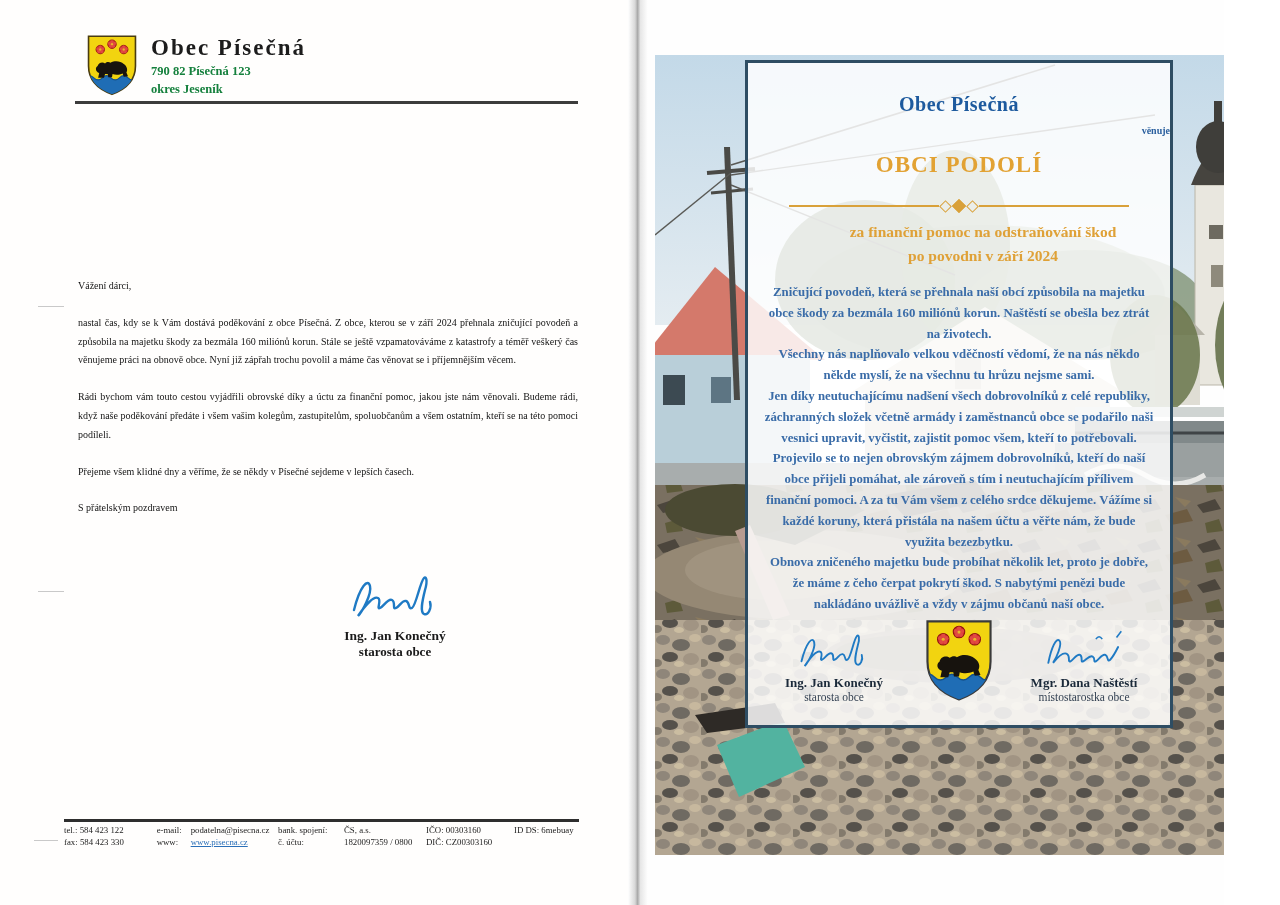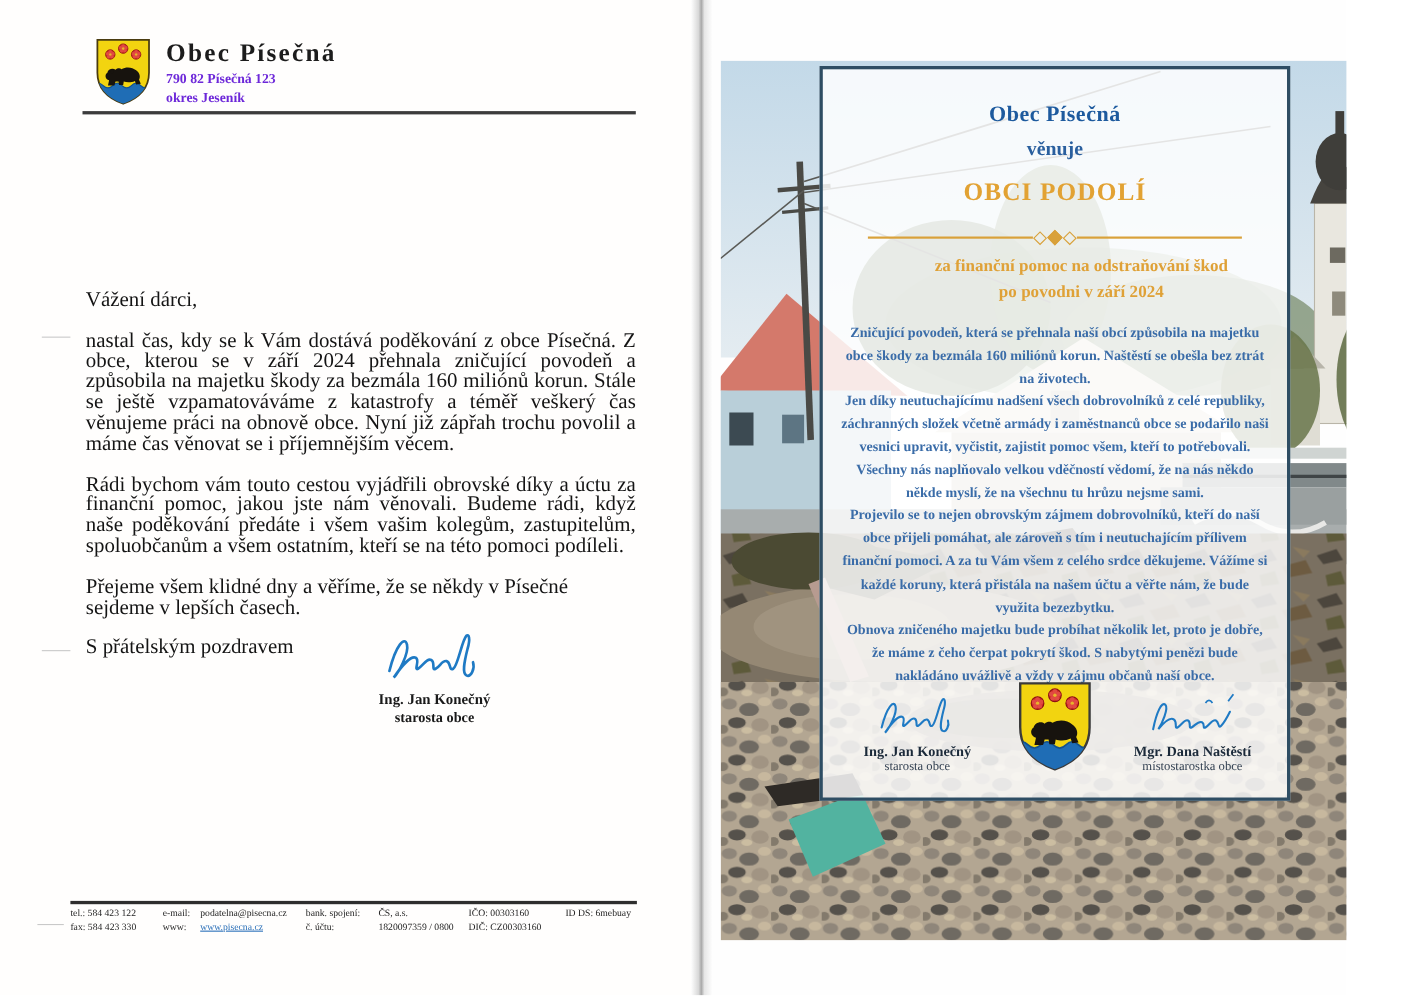--- a/index.html
+++ b/index.html
@@ -5,37 +5,37 @@
   * { margin:0; padding:0; box-sizing:border-box; }
   body { font-family:"Liberation Serif", serif; background:#fff; }
   #screen { position:relative; width:1224px; height:905px; background:#ffffff; overflow:hidden; }
 
   
   .letter-page { position:absolute; left:0; top:0; width:628px; height:905px; background:#fffefd; }
   .letterhead { position:absolute; left:85px; top:33px; display:flex; align-items:flex-start; }
   .arms-small { width:54px; height:64px; }
   .letterhead-text { margin-left:12px; padding-top:2px; }
   .muni-name { font-size:23px; font-weight:bold; letter-spacing:2px; color:#1c1c1c; }
-  .muni-addr { font-size:12.5px; font-weight:bold; color:#6d28d9; line-height:16px; margin-top:2px; }
+  .muni-addr { font-size:12.5px; font-weight:bold; color:#15803d; line-height:16px; margin-top:2px; }
   .head-rule { position:absolute; left:75px; top:101px; width:503px; height:3px; background:#3c3c3c; }
 
-  .letter-body { position:absolute; left:78px; top:264px; width:500px; font-size:19px; line-height:18.8px; color:#141414; }
+  .letter-body { position:absolute; left:78px; top:277px; width:500px; font-size:10px; line-height:18.8px; color:#141414; }
   .letter-body p { margin-bottom:18px; }
   .just { text-align:justify; }
 
   .sign-block { position:absolute; left:305px; top:568px; width:180px; text-align:center; }
   .sign-svg { width:110px; height:58px; display:block; margin:0 auto; }
   .signer-name { font-size:13.5px; font-weight:bold; color:#1a1a1a; margin-top:2px; }
   .signer-title { font-size:13px; font-weight:bold; color:#1a1a1a; }
 
   .foot-rule { position:absolute; left:64px; top:819px; width:515px; height:2.5px; background:#2e2e2e; }
   .letter-footer { position:absolute; left:64px; top:825px; width:520px; font-size:8.8px; color:#1c1c1c; display:flex; }
   .letter-footer .col { line-height:11.5px; }
   .fcol1 { width:84px; }
-  .fcol2 { width:130px; display:flex; }
+  .fcol2 { width:130px; display:flex;justify-content:center; }
   .fcol2 .lbl { width:34px; }
   .fcol3 { width:148px; display:flex; }
   .fcol3 .lbl { width:66px; }
   .fcol4 { width:88px; }
   .fcol5 { width:70px; }
   .weblink { color:#2a6fb8; text-decoration:underline; }
 
   .fold-mark { position:absolute; height:1px; background:#c9c9c9; }
 
   
@@ -43,21 +43,21 @@
     background:linear-gradient(to right,#ffffff, #d8d8d8 35%, #a9a9a9 48%, #e6e6e6 62%, #ffffff); }
 
   
   .cert-page { position:absolute; left:648px; top:0; width:632px; height:905px; background:#fefefe; }
   .photo-wrap { position:absolute; left:7px; top:55px; width:617px; height:800px; overflow:hidden; }
   .photo-wrap svg { display:block; }
 
   .cert-panel { position:absolute; left:97px; top:60px; width:428px; height:668px;
     border:3px solid #2e4d63; background:rgba(255,255,255,0.84); text-align:center; }
   .cert-issuer { margin-top:30px; font-size:20px; font-weight:bold; color:#1d5a9e; letter-spacing:0.5px; }
-  .cert-dedicates { margin-top:9px; font-size:18px; font-weight:bold; color:#2a5f9e; }
+  .cert-dedicates { margin-top:9px; font-size:10px; font-weight:bold; color:#2a5f9e;text-align:right; }
   .cert-title { margin-top:16px; font-size:37px; font-weight:bold; color:#e2a233; letter-spacing:2px; }
   .cert-recipient { margin-top:16px; font-size:23px; font-weight:bold; color:#e2a233; letter-spacing:1px; }
 
   .divider { margin:20px auto 6px auto; width:340px; height:16px; display:flex; align-items:center; justify-content:center; }
   .divider .dline { flex:1; height:1.6px; background:#d9a13a; }
   .divider .diamond { width:9px; height:9px; border:1.6px solid #d9a13a; transform:rotate(45deg); margin:0 2px; background:transparent; }
   .divider .diamond.mid { background:#d9a13a; width:10px; height:10px; }
 
   .cert-sub { font-size:15.5px; font-weight:bold; color:#dfa137; line-height:24px;padding-left:48px; }
   .cert-body { margin:14px auto 0 auto; width:392px; font-size:12.8px; line-height:20.8px; color:#3a6ca8; font-weight:bold; }
@@ -285,22 +285,22 @@
           <div class="diamond mid"></div>
           <div class="diamond"></div>
         <div class="dline"></div>
       </div>
 
       <div class="cert-sub">za finanční pomoc na odstraňování škod</div>
       <div class="cert-sub">po povodni v září 2024</div>
 
       <div class="cert-body">
         <p>Zničující povodeň, která se přehnala naší obcí způsobila na majetku obce škody za bezmála 160 miliónů korun. Naštěstí se obešla bez ztrát na životech.</p>
+        <p>Všechny nás naplňovalo velkou vděčností vědomí, že na nás někdo někde myslí, že na všechnu tu hrůzu nejsme sami.</p>
         <p>Jen díky neutuchajícímu nadšení všech dobrovolníků z celé republiky, záchranných složek včetně armády i zaměstnanců obce se podařilo naši vesnici upravit, vyčistit, zajistit pomoc všem, kteří to potřebovali.</p>
-        <p>Všechny nás naplňovalo velkou vděčností vědomí, že na nás někdo někde myslí, že na všechnu tu hrůzu nejsme sami.</p>
         <p>Projevilo se to nejen obrovským zájmem dobrovolníků, kteří do naší obce přijeli pomáhat, ale zároveň s tím i neutuchajícím přílivem finanční pomoci. A za tu Vám všem z celého srdce děkujeme. Vážíme si každé koruny, která přistála na našem účtu a věřte nám, že bude využita bezezbytku.</p>
         <p>Obnova zničeného majetku bude probíhat několik let, proto je dobře, že máme z čeho čerpat pokrytí škod. S nabytými penězi bude nakládáno uvážlivě a vždy v zájmu občanů naší obce.</p>
       </div>
 
       <div class="cert-signs">
         <div class="cert-sign-col">
           <svg class="sig" viewBox="0 0 110 58">
             <path d="M14,42 C20,18 28,10 30,18 C32,26 22,44 18,48 C26,36 34,28 38,30 C42,32 36,42 40,40 C44,38 48,30 52,32 C56,34 52,42 56,40 C60,38 62,32 66,33 C70,34 68,42 72,40 C76,38 80,14 84,10 C86,8 88,12 85,22 C82,34 80,44 84,46 C88,48 92,40 90,34" fill="none" stroke="#1f7ac4" stroke-width="2.4" stroke-linecap="round"></path>
           </svg>
           <div class="cert-sign-name">Ing. Jan Konečný</div>

